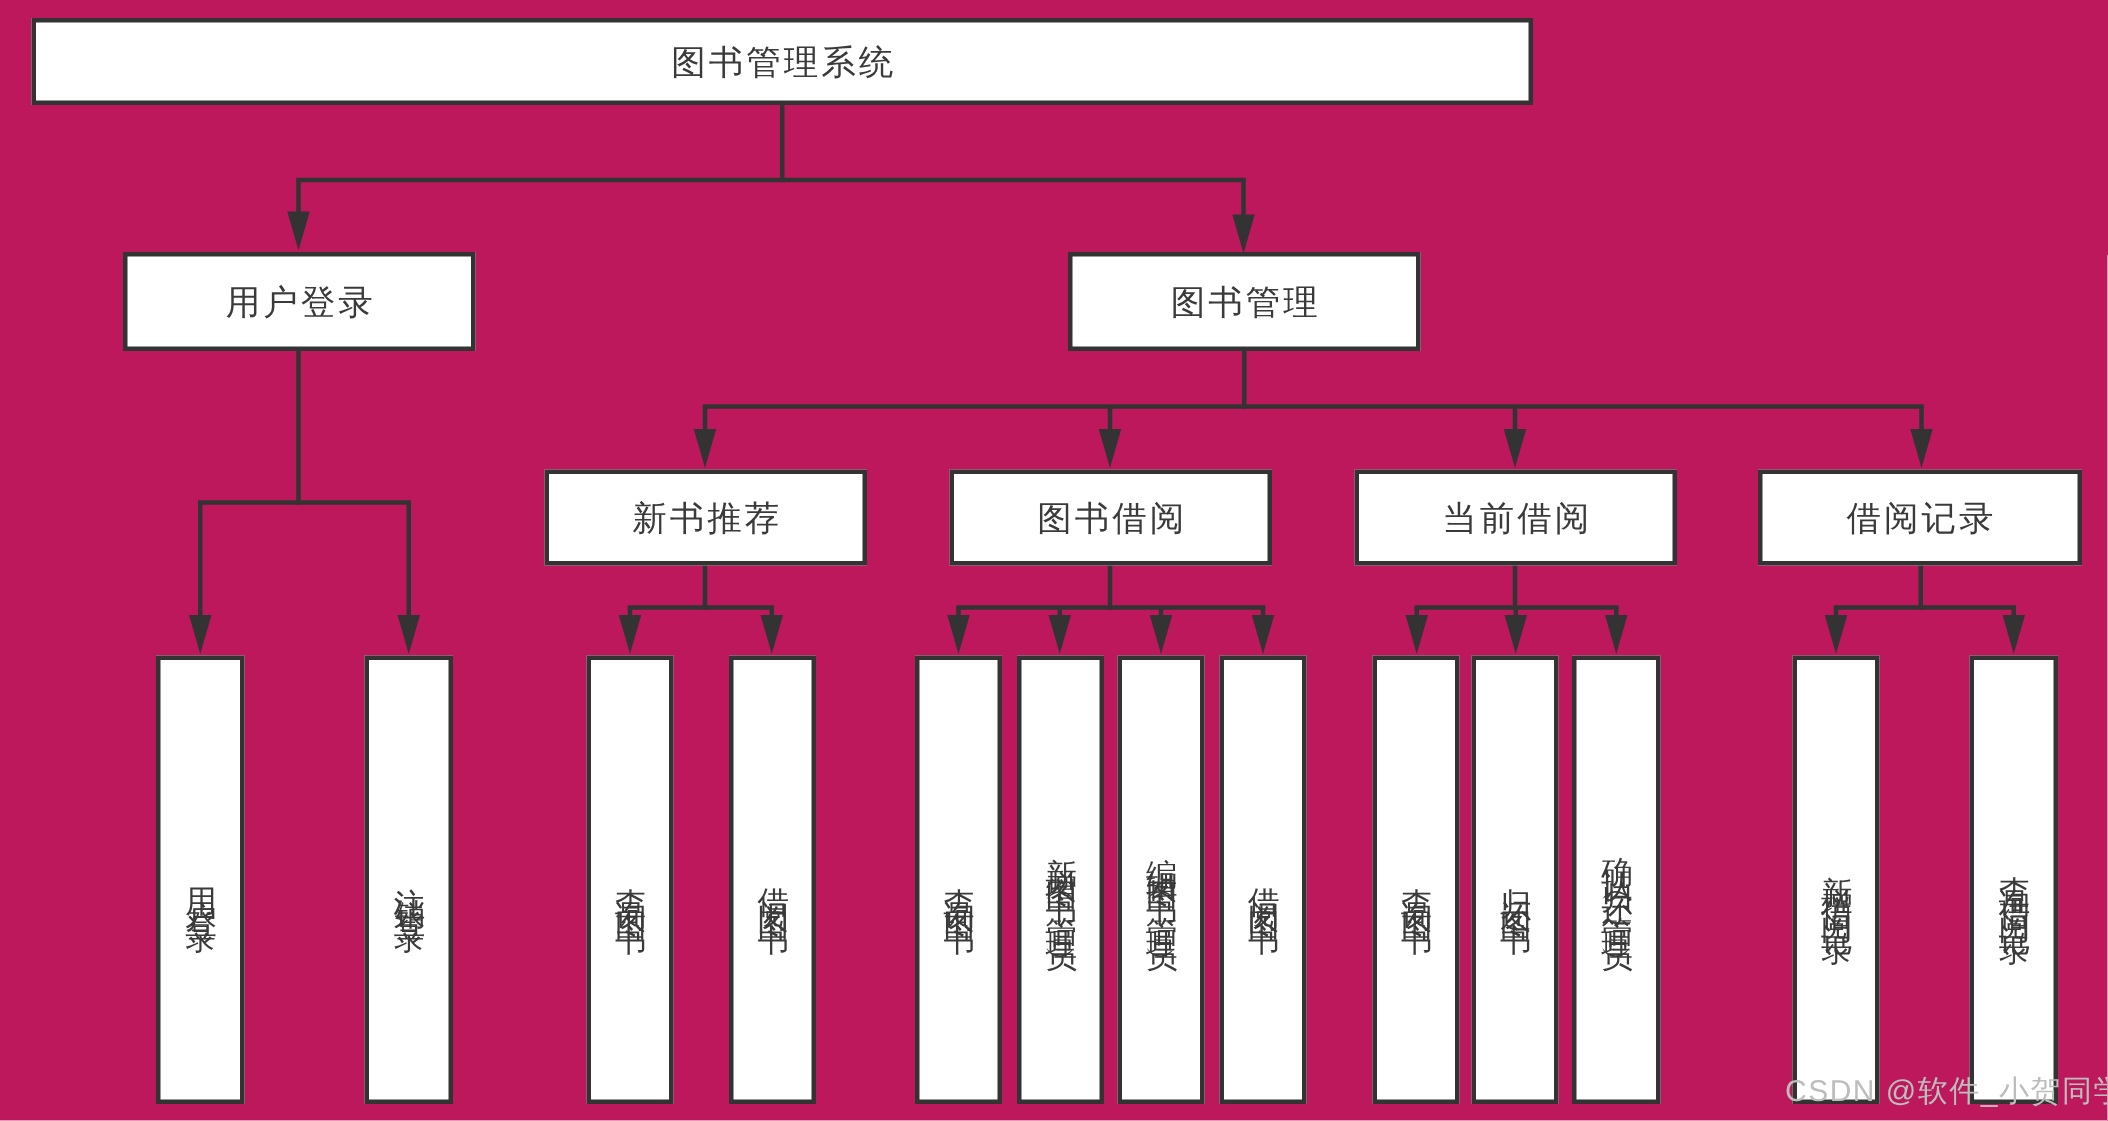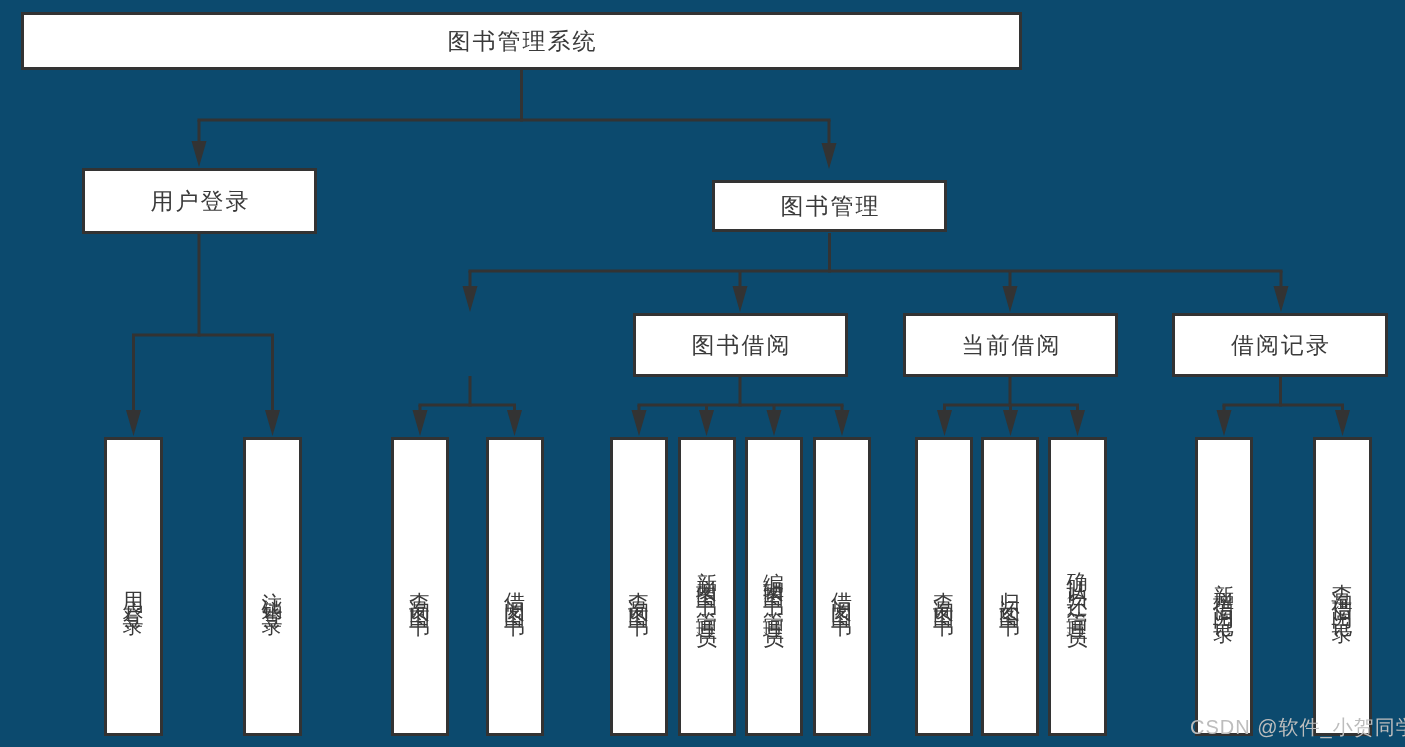--- a/index.html
+++ b/index.html
@@ -1,20 +1,20 @@
 <!DOCTYPE html>
 <html><head>
 <meta charset="utf-8">
 <style>
   html, body { margin: 0; padding: 0; background: #ffffff; }
   #stage {
     position: relative;
     width: 1405px;
     height: 747px;
-    background: #0c4a6e;
+    background: #be185d;
     font-family: "Liberation Sans", "DejaVu Sans", sans-serif;
     overflow: hidden;
   }
   #connectors {
     position: absolute;
     left: 0; top: 0;
     width: 1405px; height: 747px;
     pointer-events: none;
   }
   #connectors line { stroke: #333333; stroke-width: 3; }
@@ -121,24 +121,27 @@
     <polygon points="1335,410 1350,410 1342.5,436"></polygon>
   </svg>
 
   <div class="node" style="left:21px;top:12px;width:1001px;height:58px">
     <span class="hlabel">图书管理系统</span>
   </div>
 
   <div class="node" style="left:82px;top:168px;width:235px;height:66px">
     <span class="hlabel">用户登录</span>
   </div>
-  <div class="node" style="left:712px;top:180px;width:235px;height:52px">
+  <div class="node" style="left:712px;top:168px;width:235px;height:66px">
     <span class="hlabel">图书管理</span>
   </div>
 
+  <div class="node" style="left:363px;top:313px;width:215px;height:64px">
+    <span class="hlabel">新书推荐</span>
+  </div>
   <div class="node" style="left:903px;top:313px;width:215px;height:64px">
     <span class="hlabel">当前借阅</span>
   </div>
   <div class="node" style="left:633px;top:313px;width:215px;height:64px">
     <span class="hlabel">图书借阅</span>
   </div>
   <div class="node" style="left:1172px;top:313px;width:216px;height:64px">
     <span class="hlabel">借阅记录</span>
   </div>
 

